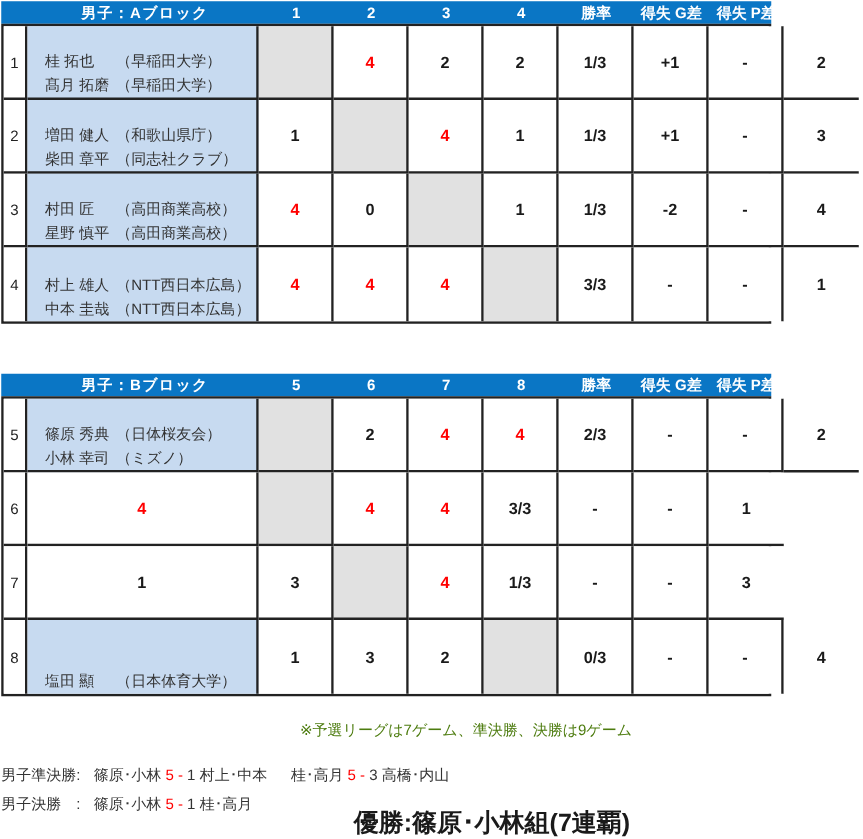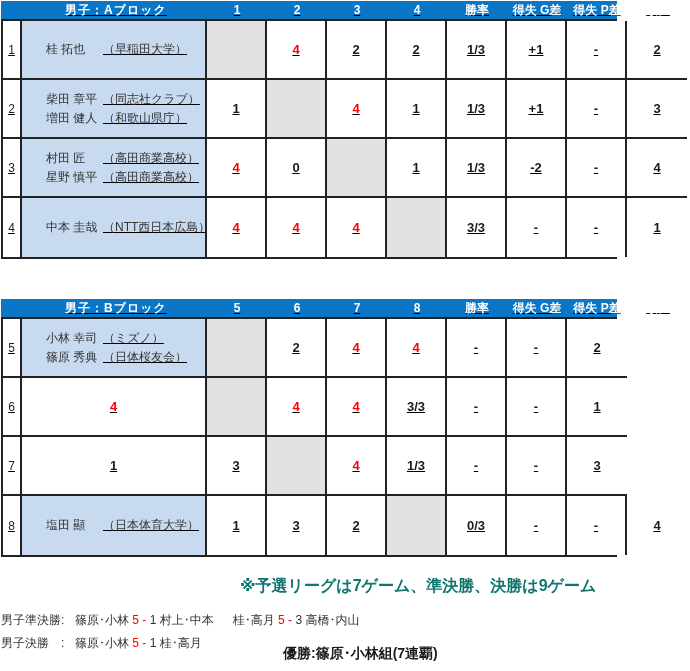--- a/index.html
+++ b/index.html
@@ -1,21 +1,21 @@
 <!DOCTYPE html>
 <html style="--header-blue: #0a76c5; --name-bg: #c7daf0; --self-bg: #e1e1e1; --grid-border: #222222; --score-red: #ff0000; --text-dark: #333333;"><head>
 <meta charset="utf-8">
 <style>
   html,body{margin:0;padding:0;}
   body{
     width:690px;height:671px;position:relative;background:#ffffff;
     font-family:"Liberation Sans","DejaVu Sans",sans-serif;
     -webkit-font-smoothing:antialiased;
   }
-  .block{position:absolute;left:1px;width:616px;text-decoration:underline;}
+  .block{position:absolute;left:1px;width:616px;}
   #tableA{top:1px;}
   #tableB{top:299px;}
   .thead{
     display:grid;grid-template-columns:206px repeat(7,60px) 62px;
     height:18px;align-items:center;background:var(--header-blue);
     color:#ffffff;font-size:12px;font-weight:bold;
   }
   .hcell{text-align:center;white-space:nowrap;}
   .htitle{padding-left:24px;letter-spacing:1px;}
   .tbody{border:2px solid var(--grid-border);}
@@ -24,35 +24,35 @@
     border-right:2px solid var(--grid-border);
     border-bottom:2px solid var(--grid-border);
     display:flex;align-items:center;justify-content:center;
     box-sizing:border-box;background:#ffffff;overflow:hidden;
   }
   .row .cell:last-child{border-right:none;}
   .tbody .row:last-child .cell{border-bottom:none;}
   .c-num{font-size:12px;color:#222;}
   .c-name{
     background:var(--name-bg);flex-direction:column;align-items:flex-start;
-    justify-content:center;padding-left:24px;font-size:12px;color:var(--text-dark);
+    justify-content:flex-end;padding-left:14px;font-size:12px;color:var(--text-dark);
   }
   .pline{line-height:19px;white-space:nowrap;}
   .pname{display:inline-block;width:57px;}
   .c-score,.c-stat{font-size:13px;font-weight:600;color:#1a1a1a;}
   .c-score.self{background:var(--self-bg);}
   .red{color:var(--score-red);}
-  #note{position:absolute;left:240px;top:576px;font-size:16px;color:#0f766e;white-space:nowrap;font-weight:bold;}
+  #note{position:absolute;left:240px;top:576px;font-size:12px;color:#4d7c0f;white-space:nowrap;}
   .result-line{position:absolute;left:1px;font-size:12px;color:var(--text-dark);white-space:nowrap;}
   #resultLine0{top:612px;}
   #resultLine1{top:635px;}
   .result-label{display:inline-block;width:74px;}
   .match{margin-right:19px;}
   #champion{
-    position:absolute;left:283px;top:645px;font-size:14px;font-weight:bold;
+    position:absolute;left:283px;top:645px;font-size:20px;font-weight:bold;
     color:#1a1a1a;white-space:nowrap;
   }
 </style>
 </head>
 <body>
 
 <div id="tableA" class="block">
     <div class="thead">
       <div class="hcell htitle">男子：Aブロック</div>
       <div class="hcell">1</div>
@@ -62,35 +62,36 @@
       <div class="hcell">勝率</div>
       <div class="hcell">得失 G差</div>
       <div class="hcell">得失 P差</div>
       <div class="hcell">順位</div>
     </div>
     <div class="tbody">
       <div class="row">
         <div class="cell c-num">1</div>
         <div class="cell c-name">
           <div class="pline"><span class="pname">桂 拓也</span><span class="pclub">（早稲田大学）</span></div>
+          <div class="pline"><span class="pname">髙月 拓磨</span><span class="pclub">（早稲田大学）</span></div>
         </div>
         <div class="cell c-score self"></div>
         <div class="cell c-score red">4</div>
         <div class="cell c-score">2</div>
         <div class="cell c-score">2</div>
         <div class="cell c-stat">1/3</div>
         <div class="cell c-stat">+1</div>
         <div class="cell c-stat">-</div>
         <div class="cell c-stat">2</div>
       </div>
       <div class="row">
         <div class="cell c-num">2</div>
         <div class="cell c-name">
+          <div class="pline"><span class="pname">増田 健人</span><span class="pclub">（和歌山県庁）</span></div>
           <div class="pline"><span class="pname">柴田 章平</span><span class="pclub">（同志社クラブ）</span></div>
-          <div class="pline"><span class="pname">増田 健人</span><span class="pclub">（和歌山県庁）</span></div>
         </div>
         <div class="cell c-score">1</div>
         <div class="cell c-score self"></div>
         <div class="cell c-score red">4</div>
         <div class="cell c-score">1</div>
         <div class="cell c-stat">1/3</div>
         <div class="cell c-stat">+1</div>
         <div class="cell c-stat">-</div>
         <div class="cell c-stat">3</div>
       </div>
@@ -105,20 +106,21 @@
         <div class="cell c-score self"></div>
         <div class="cell c-score">1</div>
         <div class="cell c-stat">1/3</div>
         <div class="cell c-stat">-2</div>
         <div class="cell c-stat">-</div>
         <div class="cell c-stat">4</div>
       </div>
       <div class="row">
         <div class="cell c-num">4</div>
         <div class="cell c-name">
+          <div class="pline"><span class="pname">村上 雄人</span><span class="pclub">（NTT西日本広島）</span></div>
           <div class="pline"><span class="pname">中本 圭哉</span><span class="pclub">（NTT西日本広島）</span></div>
         </div>
         <div class="cell c-score red">4</div>
         <div class="cell c-score red">4</div>
         <div class="cell c-score red">4</div>
         <div class="cell c-score self"></div>
         <div class="cell c-stat">3/3</div>
         <div class="cell c-stat">-</div>
         <div class="cell c-stat">-</div>
         <div class="cell c-stat">1</div>
@@ -134,27 +136,28 @@
       <div class="hcell">8</div>
       <div class="hcell">勝率</div>
       <div class="hcell">得失 G差</div>
       <div class="hcell">得失 P差</div>
       <div class="hcell">順位</div>
     </div>
     <div class="tbody">
       <div class="row">
         <div class="cell c-num">5</div>
         <div class="cell c-name">
+          <div class="pline"><span class="pname">篠原 秀典</span><span class="pclub">（日体桜友会）</span></div>
           <div class="pline"><span class="pname">小林 幸司</span><span class="pclub">（ミズノ）</span></div>
-          <div class="pline"><span class="pname">篠原 秀典</span><span class="pclub">（日体桜友会）</span></div>
-        </div>
-        <div class="cell c-score self"></div>
-        <div class="cell c-score">2</div>
-        <div class="cell c-score red">4</div>
-        <div class="cell c-score red">4</div>
+        </div>
+        <div class="cell c-score self"></div>
+        <div class="cell c-score">2</div>
+        <div class="cell c-score red">4</div>
+        <div class="cell c-score red">4</div>
+        <div class="cell c-stat">2/3</div>
         <div class="cell c-stat">-</div>
         <div class="cell c-stat">-</div>
         <div class="cell c-stat">2</div>
       </div>
       <div class="row">
         <div class="cell c-num">6</div>
         <div class="cell c-score red">4</div>
         <div class="cell c-score self"></div>
         <div class="cell c-score red">4</div>
         <div class="cell c-score red">4</div>

